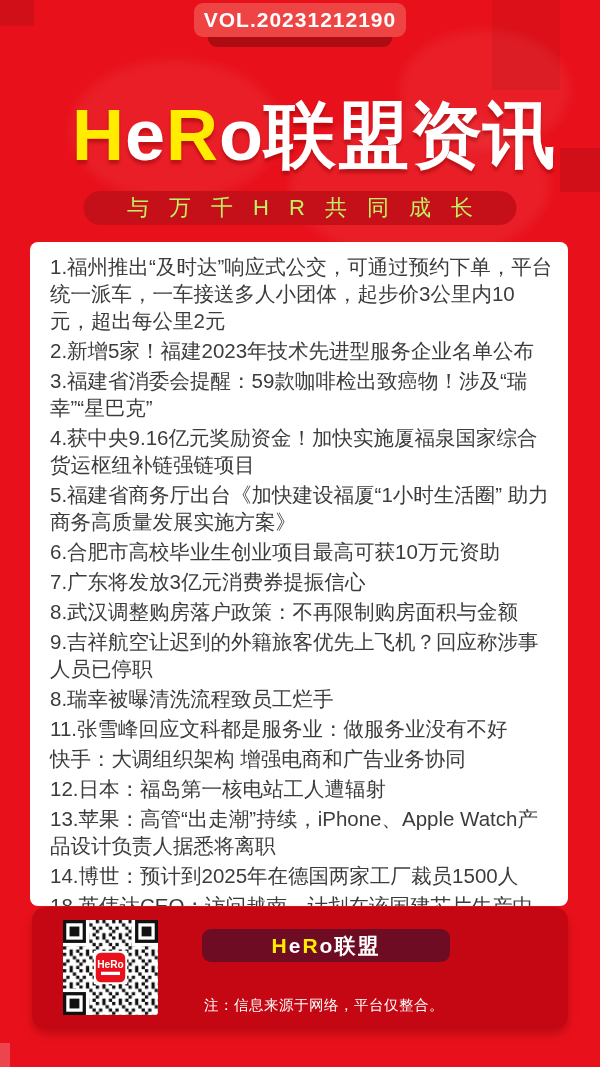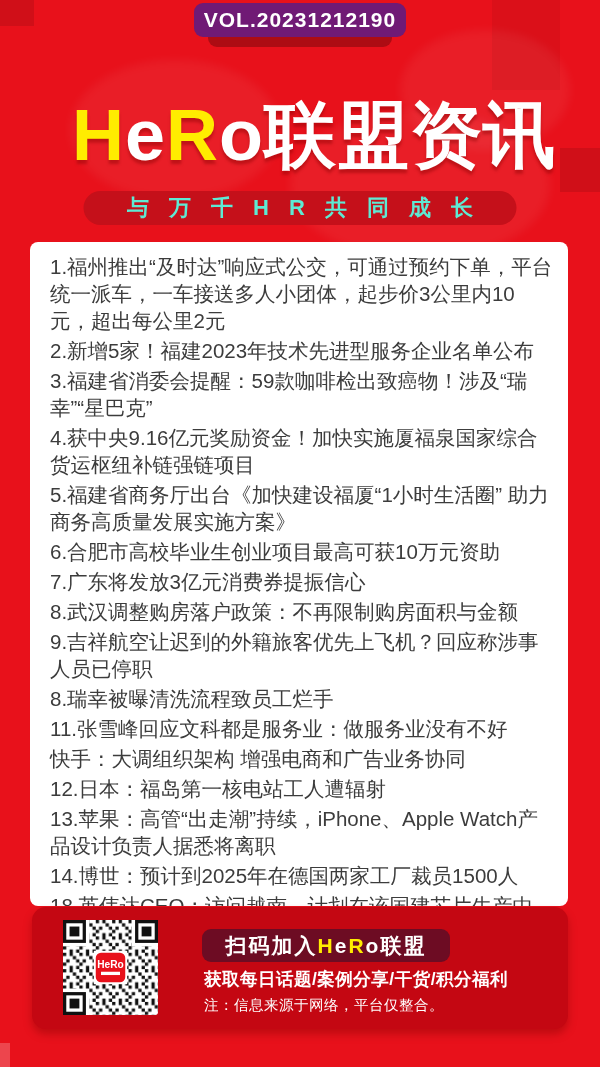--- a/index.html
+++ b/index.html
@@ -18,21 +18,21 @@
   .tex.light{background:rgba(255,255,255,0.22);}
 
   
   .vol-wrap{position:absolute;top:0;left:0;width:100%;height:50px;}
   .vol-under{
     position:absolute;top:14px;left:50%;transform:translateX(-50%);
     width:184px;height:33px;border-radius:9px;background:#ad0c13;
   }
   .vol-badge{
     position:absolute;top:3px;left:50%;transform:translateX(-50%);
-    width:212px;height:34px;border-radius:9px;background:#701a75;
+    width:212px;height:34px;border-radius:9px;background:#ef4444;
     display:flex;align-items:center;justify-content:center;
     color:#fff;font-size:21px;font-weight:700;letter-spacing:1px;
   }
 
   
   .title{
     position:absolute;top:84px;left:0;width:100%;
     margin:14px;text-align:center;
     font-size:72px;font-weight:900;line-height:1.05;
     letter-spacing:1px;color:#fff;
@@ -40,21 +40,21 @@
     white-space:nowrap;
   }
   .c-yellow{color:#ffec00;}
   .c-white{color:#ffffff;}
 
   
   .subtitle{
     position:absolute;top:191px;left:50%;transform:translateX(-50%);
     width:433px;height:34px;border-radius:17px;background:#c5101a;
     display:flex;align-items:center;justify-content:center;
-    color:#5eead4;font-size:22px;font-weight:700;
+    color:#bef264;font-size:22px;font-weight:400;
     letter-spacing:20px;text-indent:20px;white-space:nowrap;
   }
 
   
   .news-card{
     position:absolute;left:30px;top:242px;width:538px;height:664px;
     background:#fff;border-radius:8px;box-sizing:border-box;
     padding:8px 12px 8px 17px;overflow:hidden;
   }
   .news-item{
@@ -174,25 +174,23 @@
         <g>
           <rect x="9.4" y="9.4" width="10.2" height="10.2" fill="#fff"></rect>
           <rect x="10" y="10" width="9" height="9" rx="1.6" fill="#e8111b"></rect>
           <text x="14.5" y="14.6" text-anchor="middle" font-size="3.1" font-weight="bold" fill="#fff" font-family="Liberation Sans, sans-serif">HeRo</text>
           <rect x="11.6" y="15.8" width="5.8" height="1" fill="#fff"></rect>
         </g>
       </svg>
     </div>
 
     <div class="cta-pill">
-        <span class="c-white">扫码加入</span>
         <span class="c-yellow">H</span>
         <span class="c-white">e</span>
         <span class="c-yellow">R</span>
         <span class="c-white">o</span>
         <span class="c-white">联盟</span>
       </div>
 
-    <div class="benefits">获取每日话题/案例分享/干货/积分福利</div>
     <div class="note">注：信息来源于网络，平台仅整合。</div>
   </div>
 
 </div>
 
 </body></html>

